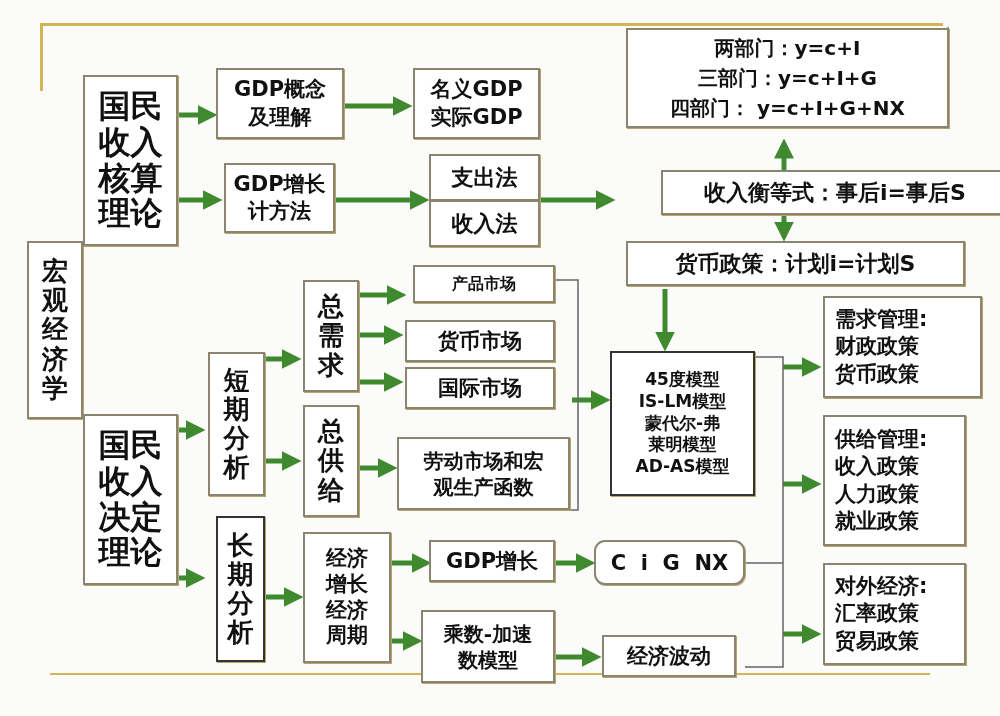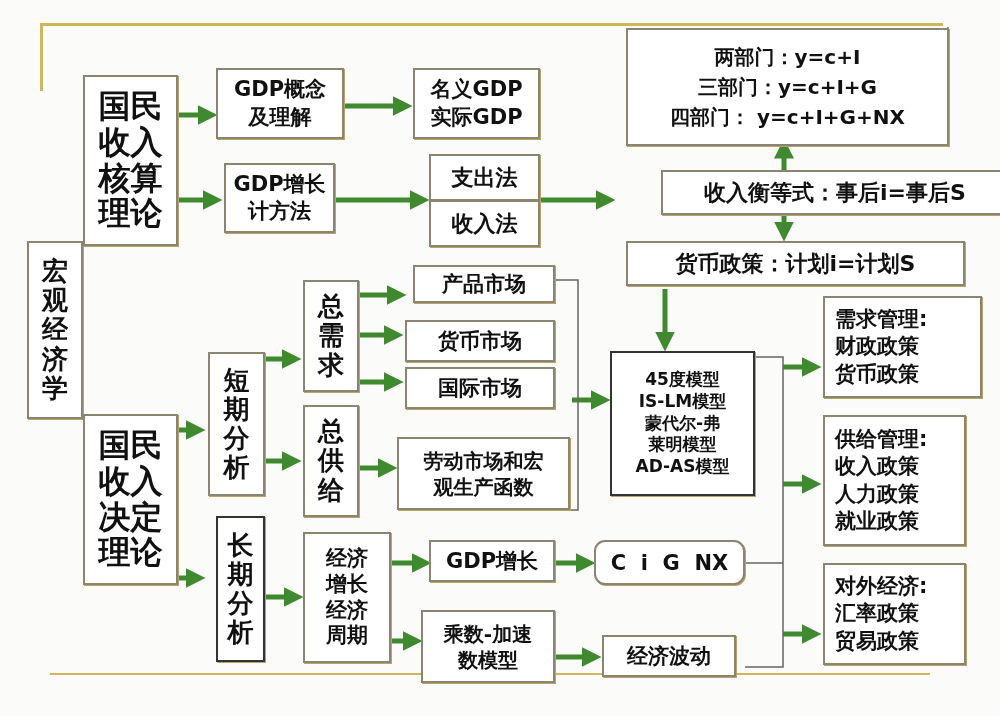--- a/index.html
+++ b/index.html
@@ -79,21 +79,21 @@
   <span>理论</span>
 </div>
 <div class="box lines" style="left:216px;top:68px;width:128px;height:71px;font-size:21px;">GDP概念
 及理解</div>
 <div class="box lines" style="left:413px;top:68px;width:127px;height:71px;font-size:21px;">名义GDP
 实际GDP</div>
 <div class="box lines" style="left:224px;top:163px;width:111px;height:70px;font-size:21px;">GDP增长
 计方法</div>
 <div class="box" style="left:429px;top:154px;width:111px;height:47px;font-size:22px;text-align:center;">支出法</div>
 <div class="box" style="left:429px;top:200px;width:111px;height:47px;font-size:22px;font-family:Liberation Serif, serif;">收入法</div>
-<div class="box" style="left:626px;top:28px;width:323px;height:118px;font-size:20px;flex-direction:column;">
+<div class="box" style="left:626px;top:28px;width:323px;height:100px;font-size:20px;flex-direction:column;">
   <span style="line-height:1.5">两部门：y=c+I</span>
   <span style="line-height:1.5">三部门：y=c+I+G</span>
   <span style="line-height:1.5">四部门：  y=c+I+G+NX</span>
 </div>
 <div class="box" style="left:617px;top:170px;width:348px;height:45px;font-size:22px;margin-left:44px;">收入衡等式：事后i=事后S</div>
 <div class="box" style="left:626px;top:241px;width:339px;height:45px;font-size:22px;">货币政策：计划i=计划S</div>
 
 <div class="box vert" style="left:83px;top:414px;width:95px;height:171px;font-size:32px;">
   <span>国民</span>
   <span>收入</span>
@@ -115,21 +115,21 @@
 <div class="box vert" style="left:303px;top:280px;width:56px;height:112px;font-size:26px;">
   <span>总</span>
   <span>需</span>
   <span>求</span>
 </div>
 <div class="box vert" style="left:303px;top:405px;width:56px;height:112px;font-size:26px;">
   <span>总</span>
   <span>供</span>
   <span>给</span>
 </div>
-<div class="box" style="left:413px;top:265px;width:142px;height:38px;font-size:21px;">产品市场</div>
+<div class="box" style="left:413px;top:265px;width:142px;height:38px;font-size:16px;">产品市场</div>
 <div class="box" style="left:405px;top:320px;width:150px;height:42px;font-size:21px;">货币市场</div>
 <div class="box" style="left:405px;top:367px;width:150px;height:42px;font-size:21px;">国际市场</div>
 <div class="box lines" style="left:397px;top:437px;width:173px;height:73px;font-size:20px;">劳动市场和宏
 观生产函数</div>
 <div class="box lines dark" style="left:610px;top:351px;width:145px;height:145px;font-size:17px;line-height:1.28;">45度模型
 IS-LM模型
 蒙代尔-弗
 莱明模型
 AD-AS模型</div>
 <div class="box lines" style="left:303px;top:532px;width:88px;height:131px;font-size:21px;line-height:1.22;">经济

